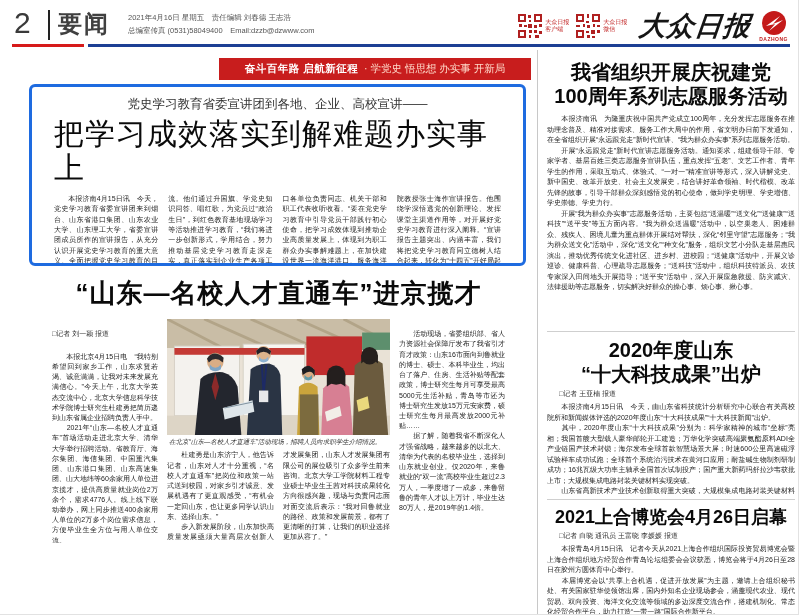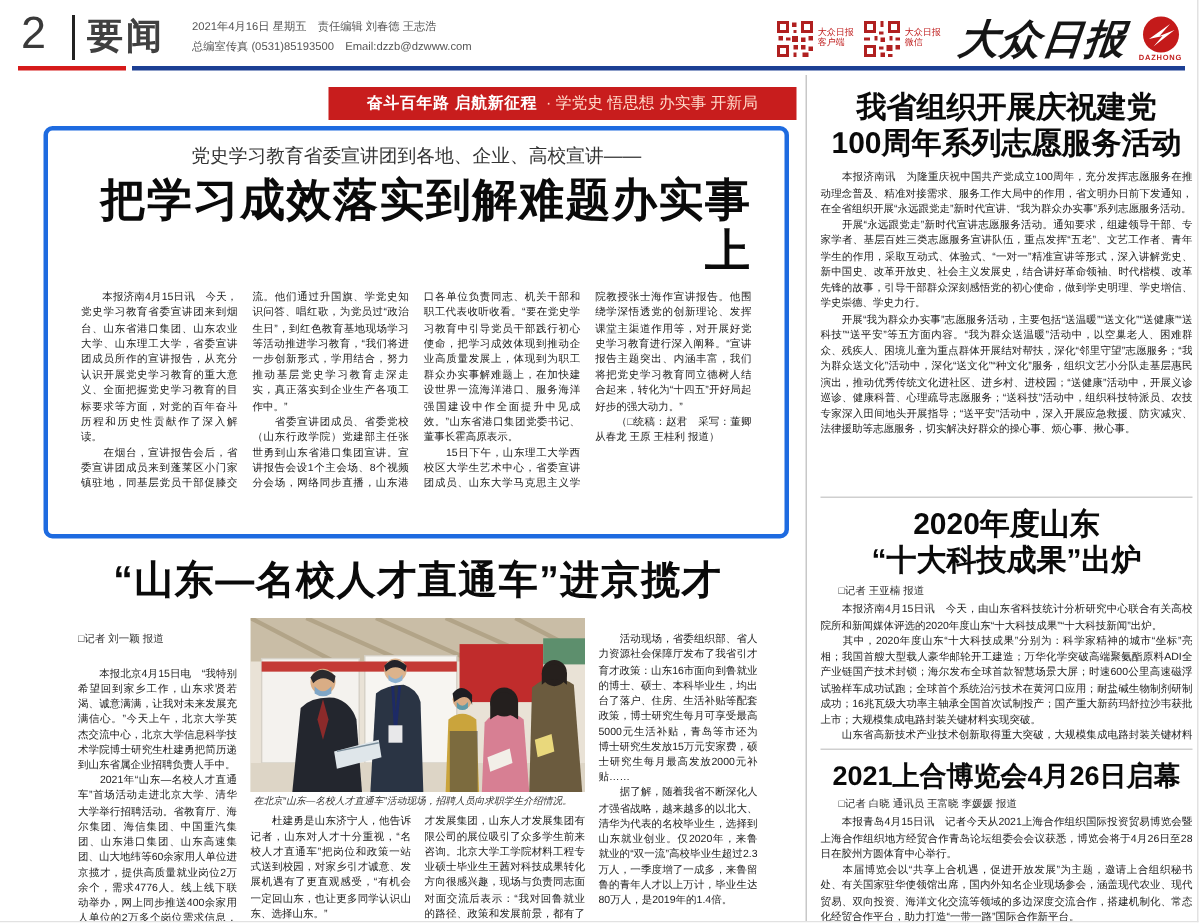--- a/index.html
+++ b/index.html
@@ -28,23 +28,23 @@
   .content{position:absolute;top:50px;left:0;width:100%;height:564px;display:flex;}
   .left-zone{width:533px;position:relative;}
   .right-zone{width:252px;margin-left:4px;padding-left:7px;border-left:1px solid #c8c8c8;position:relative;}
 
   
   .banner{margin:8px 2px 4px auto;width:300px;background:#c81d1d;color:#fff;font-size:10.5px;text-align:center;padding:4px 6px;white-space:nowrap;}
   .banner .b1{font-weight:900;letter-spacing:.5px;}
   .banner .b2{color:#ffd9c9;font-weight:400;margin-left:3px;}
 
   
-  .lead-box{margin-left:29px;width:497px;border:3px solid #1e6be0;border-radius:6px;background:#fff;padding:7px 22px 6px;box-sizing:border-box;height:275px;overflow:hidden;}
+  .lead-box{margin-left:29px;width:497px;border:3px solid #1e6be0;border-radius:6px;background:#fff;padding:7px 22px 6px;box-sizing:border-box;height:182px;overflow:hidden;}
   .kicker{text-align:center;font-size:12.5px;color:#333;margin:2px 0 4px;}
-  .lead-headline{text-align:right;font-size:30px;font-weight:700;color:#0a0a0a;letter-spacing:1px;margin:0 0 9px;line-height:34px;}
+  .lead-headline{text-align:left;font-size:30px;font-weight:400;color:#0a0a0a;letter-spacing:1px;margin:0 0 9px;line-height:34px;}
   .lead-body{columns:4;column-gap:10px;font-size:7px;line-height:1.48;color:#222;text-align:justify;white-space:pre-line;height:172px;overflow:hidden;}
 
   
   .talent{margin:10px 6px 12px 30px;}
   .talent h2{text-align:center;font-size:26px;font-weight:900;color:#0a0a0a;margin:0 0 8px;letter-spacing:1px;}
   .t-grid{display:flex;gap:9px;height:224px;overflow:hidden;padding:0 22px;}
   .t-col{width:106px;flex:0 0 106px;font-size:7px;line-height:1.46;color:#222;text-align:justify;white-space:pre-line;overflow:hidden;}
   .t-byline{font-size:7px;color:#333;margin-bottom:2px;}
   .t-mid{flex:1;display:flex;flex-direction:column;}
   .photo{width:100%;height:116px;overflow:hidden;background:#d8cfc0;}
@@ -68,21 +68,21 @@
 </head>
 <body>
 
 <div class="page">
 
   <div class="hdr">
     <div class="pageno">2</div>
     <div class="hdr-vline"></div>
     <div class="section">要闻</div>
     <div class="hdr-meta">2021年4月16日 星期五　责任编辑 刘春德 王志浩
-总编室传真 (0531)85193500　Email:dzzb@dzwww.com</div>
+总编室传真 (0531)58049400　Email:dzzb@dzwww.com</div>
 
     <div class="hdr-right">
       <div class="qr">
         <svg viewBox="0 0 26 26">
           <rect width="26" height="26" fill="#fff"></rect>
           <g fill="#b02020">
             <rect x="1" y="1" width="8" height="8"></rect>
               <rect x="3" y="3" width="4" height="4" fill="#fff"></rect>
             <rect x="17" y="1" width="8" height="8"></rect>
               <rect x="19" y="3" width="4" height="4" fill="#fff"></rect>

